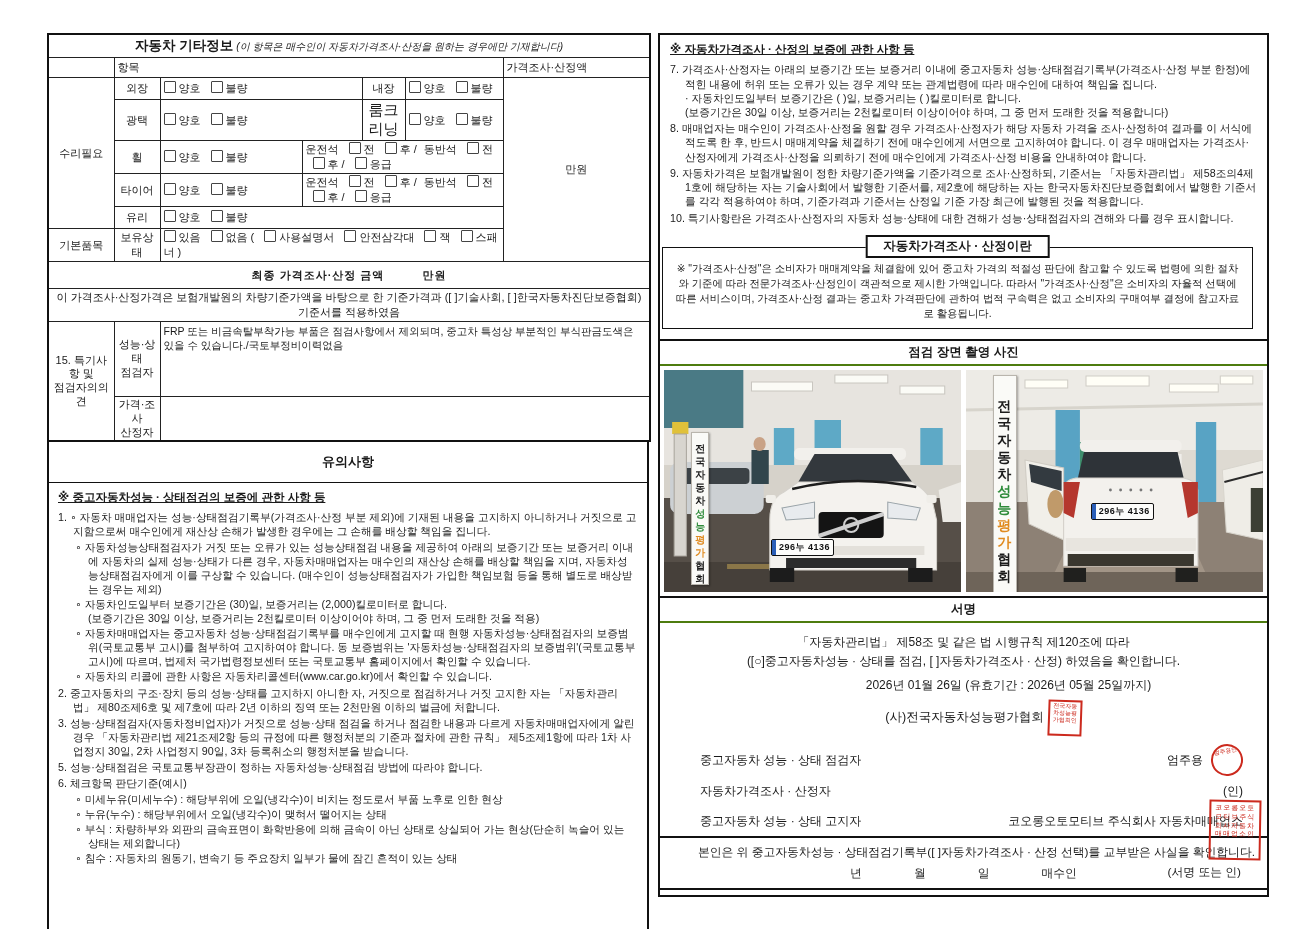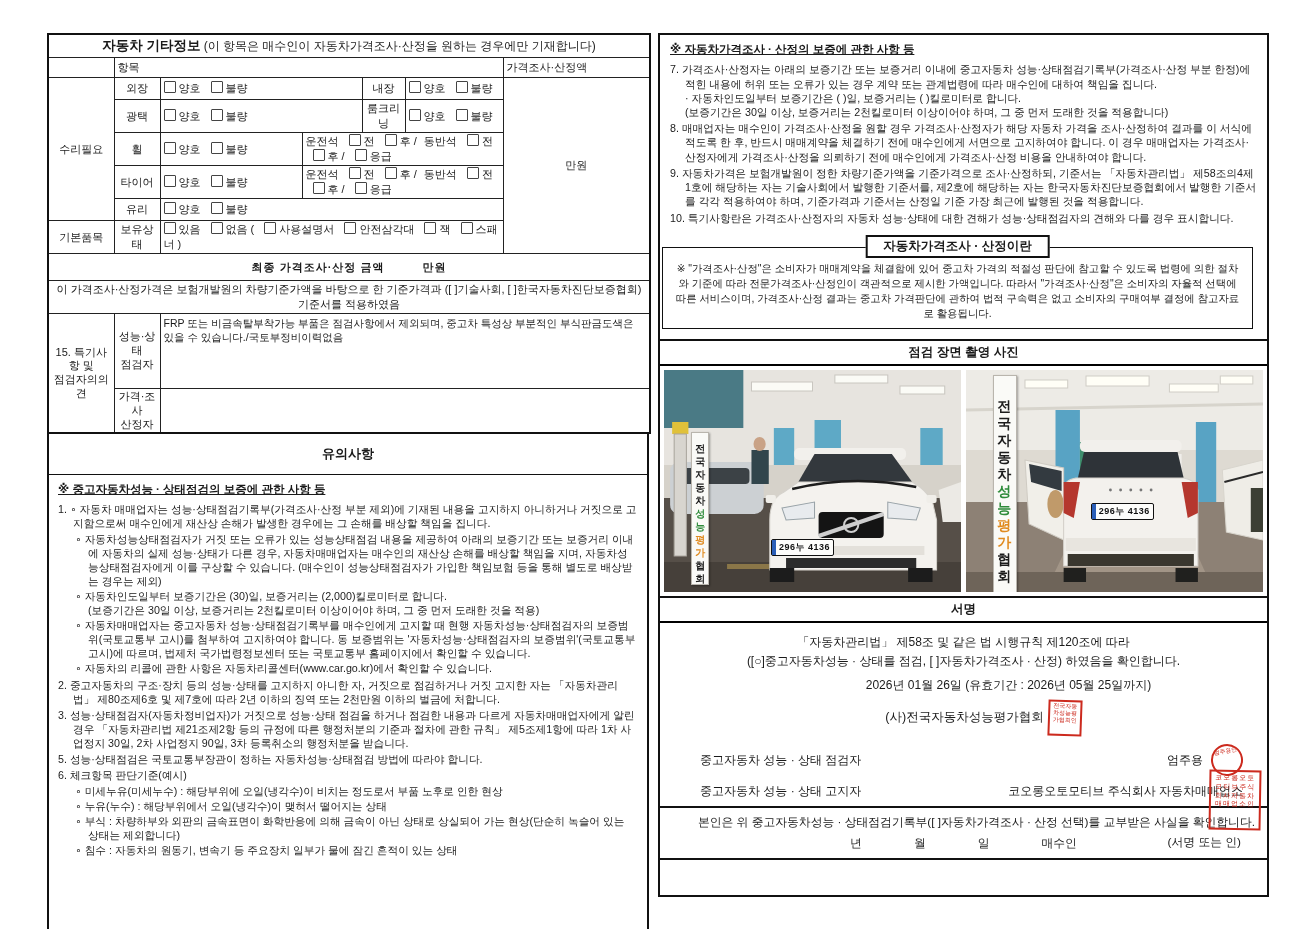--- a/index.html
+++ b/index.html
@@ -5,21 +5,21 @@
   html,body{margin:0;padding:0;background:#fff;}
   body{font-family:"Liberation Sans","DejaVu Sans",sans-serif;color:#1a1a1a;}
   #page{position:relative;width:1313px;height:929px;background:#fff;overflow:hidden;}
 
   
   #left-col{position:absolute;left:47px;top:33px;width:602px;}
   table.tblA{border-collapse:collapse;width:602px;table-layout:fixed;border:2px solid #111;}
   table.tblA td{border:1px solid #222;font-size:11px;padding:1px 3px;vertical-align:middle;overflow:hidden;}
   .t-title td{height:20px;text-align:center;border-bottom:1.5px solid #111;}
   .bt{font-weight:bold;font-size:13.5px;}
-  .sm{font-size:12px;color:#222;}
+  .sm{font-size:10px;color:#222;font-style:italic;}
   .t-head td{height:17px;font-size:11px;}
   .rowlab{text-align:center;}
   .glab{text-align:center;}
   td.cl{text-align:left;padding-left:6px;}
   td.price{text-align:center;font-size:12px;}
   .cb{display:inline-block;width:10px;height:10px;border:1.2px solid #444;border-radius:1px;vertical-align:-1px;margin:0 3px 0 7px;background:#fff;}
   .cb.first{margin-left:0;}
   tr.rrow td{height:19px;}
   .t-final td{height:24px;text-align:center;font-weight:bold;font-size:15px;letter-spacing:1px;}
   .t-final .unit{margin-left:34px;}
@@ -37,21 +37,21 @@
   .t-h{font-weight:bold;text-decoration:underline;margin:0 0 5px 0;font-size:11.5px;}
   .t-n{padding-left:15px;text-indent:-15px;margin:2px 0;white-space:pre-wrap;}
   .t-b{padding-left:30px;text-indent:-13px;margin:1px 0;white-space:pre-wrap;}
 
   
   #right-col{position:absolute;left:658px;top:33px;width:611px;height:864px;border:2px solid #111;box-sizing:border-box;display:flex;flex-direction:column;}
   #warranty{padding:7px 10px 6px 10px;font-size:10.7px;line-height:1.33;}
   #pricing-wrap{margin:14px 14px 10px 2px;position:relative;}
   #pricing-title{position:absolute;top:-12px;left:50%;transform:translateX(-50%);background:#fff;border:2px solid #111;padding:1px 16px;font-weight:bold;font-size:12.5px;white-space:nowrap;}
   #pricing-body{border:1.5px solid #111;padding:13px 12px 7px 12px;font-size:10.4px;line-height:1.45;text-align:center;}
-  .rule-row{border-top:2px solid #111;border-bottom:2px solid #000000;text-align:center;font-weight:bold;font-size:12.5px;padding:3px 0;}
+  .rule-row{border-top:2px solid #111;border-bottom:2px solid #4d7c0f;text-align:center;font-weight:bold;font-size:12.5px;padding:3px 0;}
   #photos{display:flex;gap:5px;padding:4px;height:222px;}
   .photo{flex:1;position:relative;overflow:hidden;background:#d8d4cd;}
   .photo svg{position:absolute;inset:0;width:100%;height:100%;}
   .vsign{position:absolute;background:#fafaf7;border:1px solid #b9b5ad;writing-mode:vertical-rl;text-orientation:upright;font-weight:bold;letter-spacing:3px;text-align:center;box-shadow:1px 1px 2px rgba(0,0,0,.35);}
   #vsign-front{left:9%;top:28%;height:66%;font-size:10px;padding:2px 1px;}
   #vsign-rear{left:9%;top:2%;height:94%;font-size:14px;padding:4px 2px;}
   .sgn1{color:#1c1c1c;} .sgn2{color:#2e8b3a;} .sgn3{color:#e08a1e;} .sgn4{color:#1c1c1c;}
   .plate{position:absolute;background:#fdfdfb;border:1.5px solid #111;border-radius:2px;font-weight:bold;font-size:9px;letter-spacing:.5px;color:#111;padding:1px 3px 1px 7px;white-space:nowrap;}
   .plate::before{content:"";position:absolute;left:0;top:0;bottom:0;width:4px;background:#2b5fb8;}
   #plate-front{left:36%;top:76%;}
@@ -117,21 +117,21 @@
           <span class="cb"></span><span>불량</span>
         </td>
         <td rowspan="6" class="price">만원</td>
       </tr>
       <tr class="rrow">
         <td class="rowlab">광택</td>
         <td colspan="2" class="cl">
           <span class="cb first"></span><span>양호</span>
           <span class="cb"></span><span>불량</span>
         </td>
-        <td class="rowlab" style="font-size:11px;">룸크리닝</td>
+        <td class="rowlab" style="font-size:15px;">룸크리닝</td>
         <td class="cl">
           <span class="cb first"></span><span>양호</span>
           <span class="cb"></span><span>불량</span>
         </td>
       </tr>
       <tr class="rrow">
         <td class="rowlab">휠</td>
         <td class="cl">
           <span class="cb first"></span><span>양호</span>
           <span class="cb"></span><span>불량</span>
@@ -349,20 +349,26 @@
       <div id="sig-rows">
 
           <div class="sig-row seal-round">
             <span class="sig-label">중고자동차 성능 · 상태 점검자</span>
             <span class="sig-value">
               <span>엄주용</span>
               <span class="seal">엄주용인</span>
             </span>
           </div>
 
+          <div class="sig-row seal-none">
+            <span class="sig-label">자동차가격조사 · 산정자</span>
+            <span class="sig-value">
+              <span>(인)</span>
+            </span>
+          </div>
 
           <div class="sig-row seal-square">
             <span class="sig-label">중고자동차 성능 · 상태 고지자</span>
             <span class="sig-value">
               <span>코오롱오토모티브 주식회사 자동차매매업소</span>
               <span class="seal">코오롱오토모티브주식회사자동차매매업소인</span>
             </span>
           </div>
         </div>
     </div>

